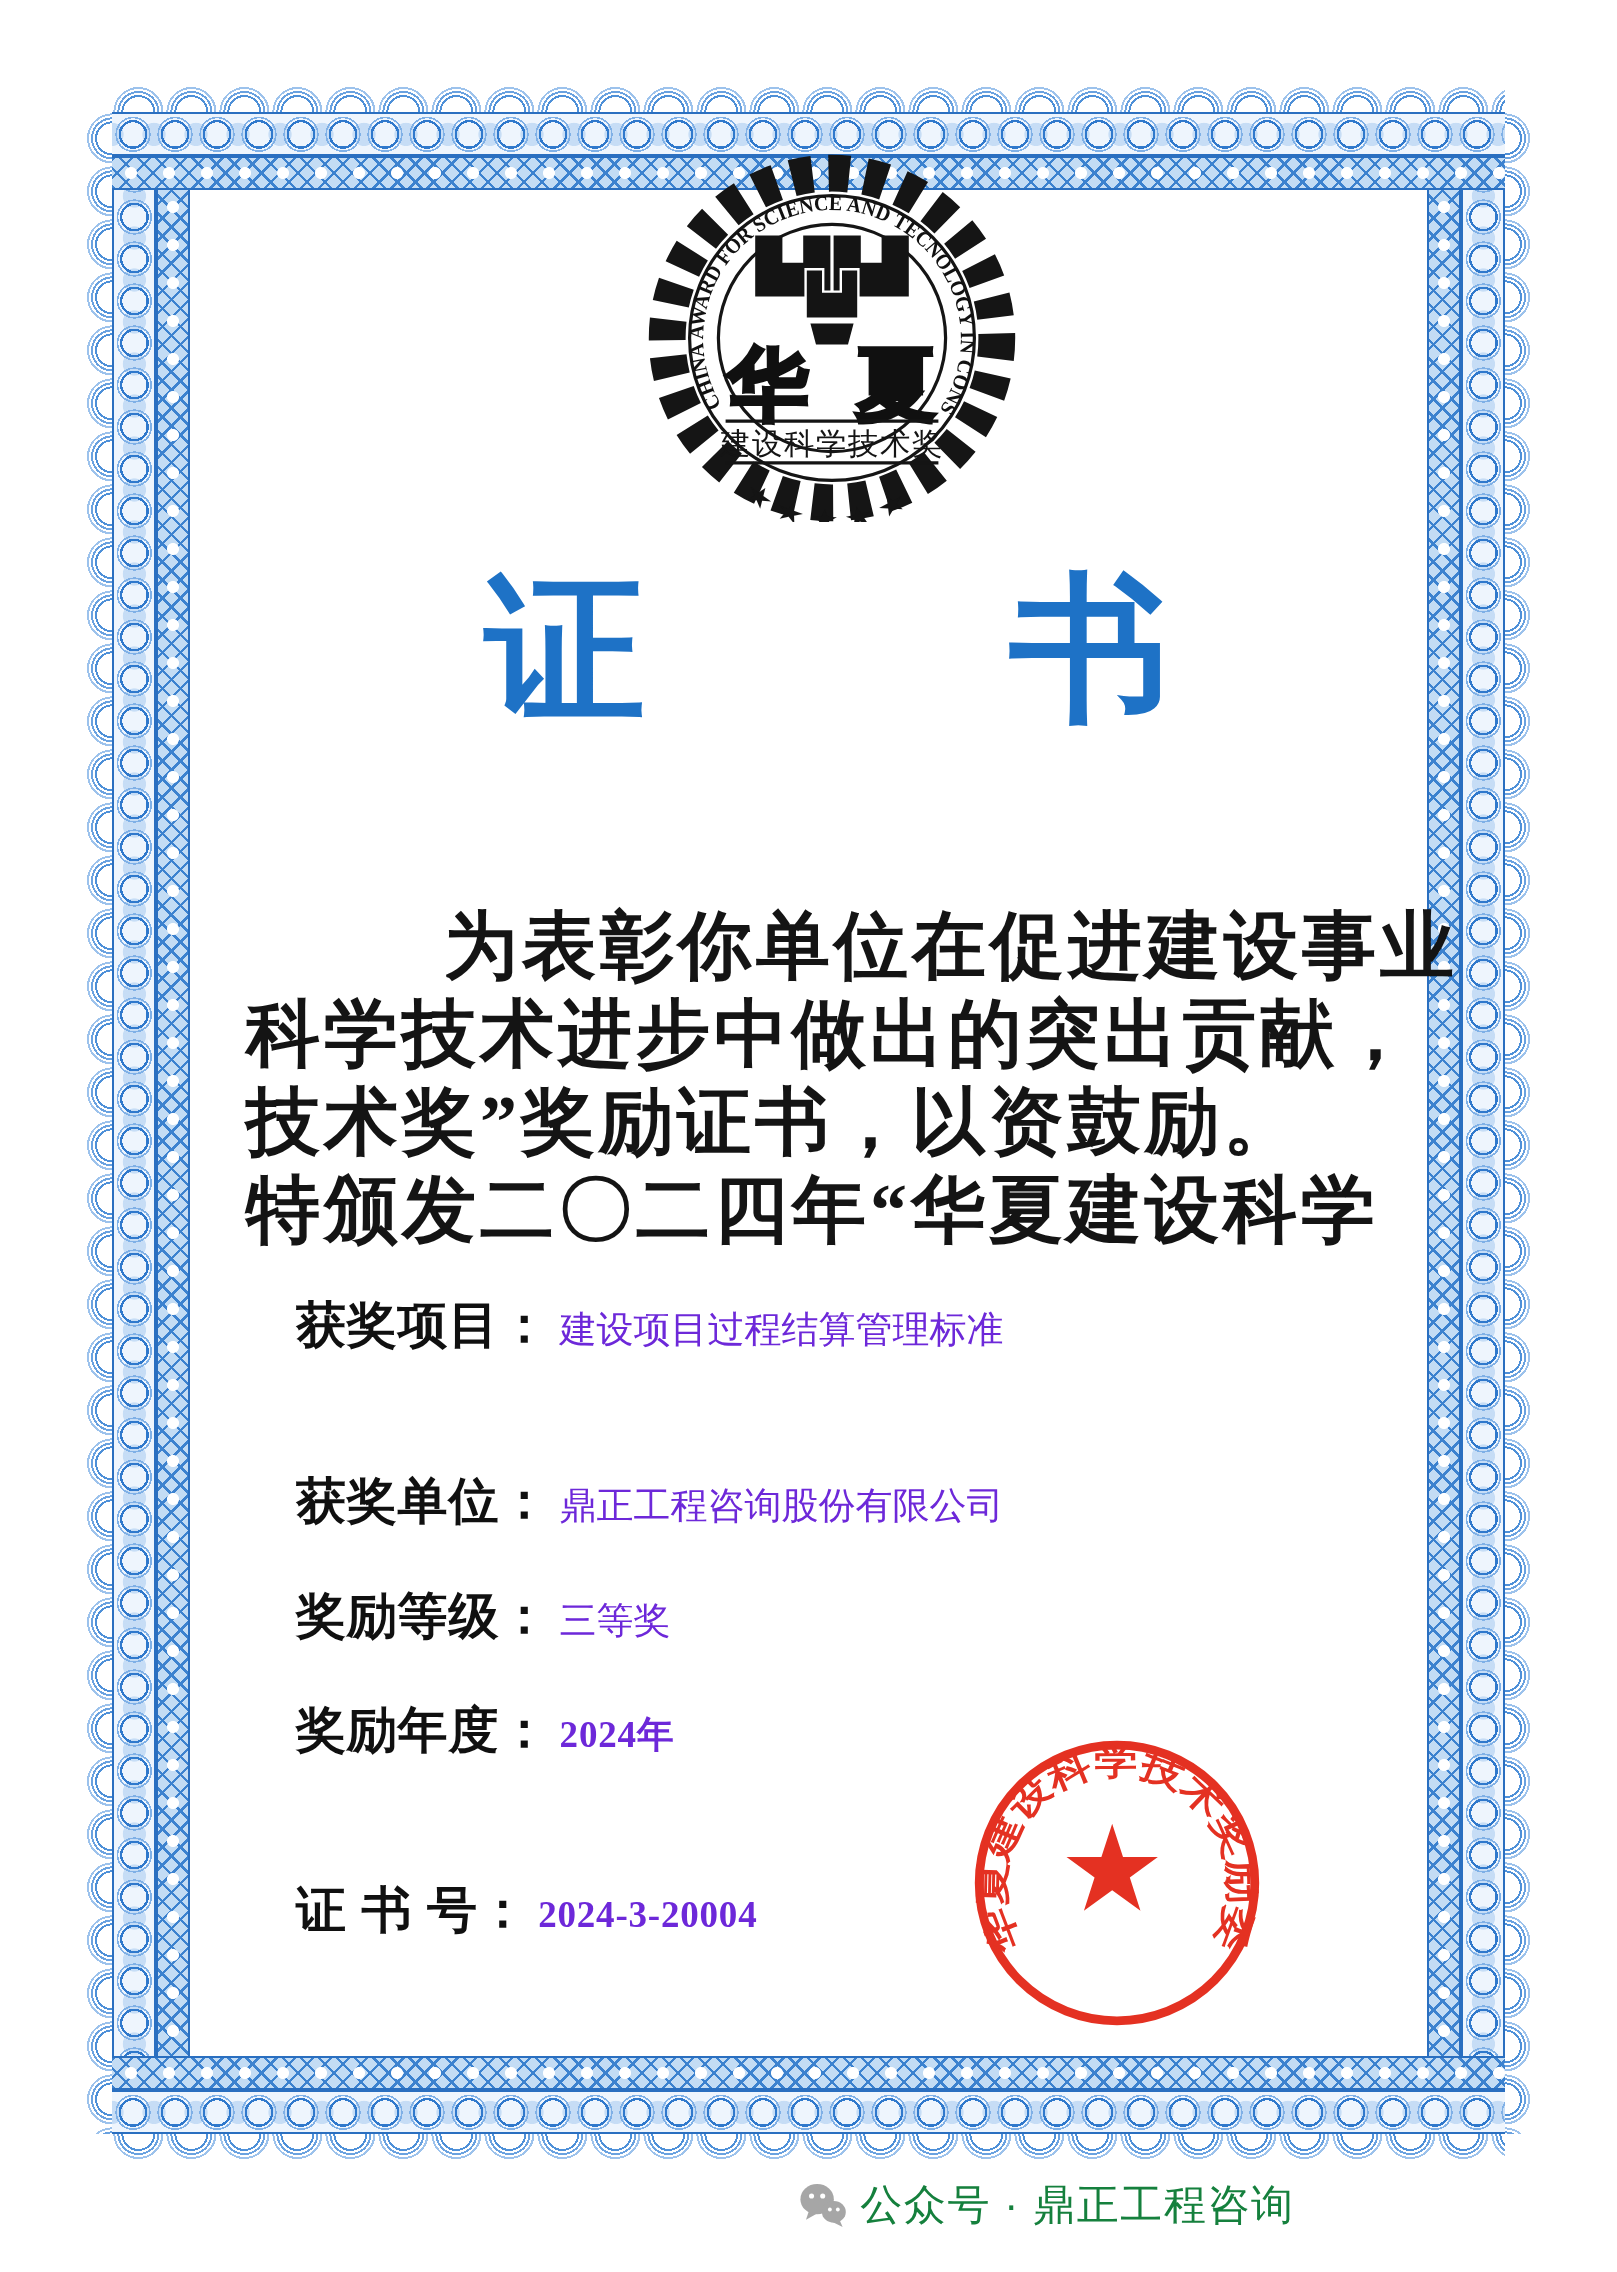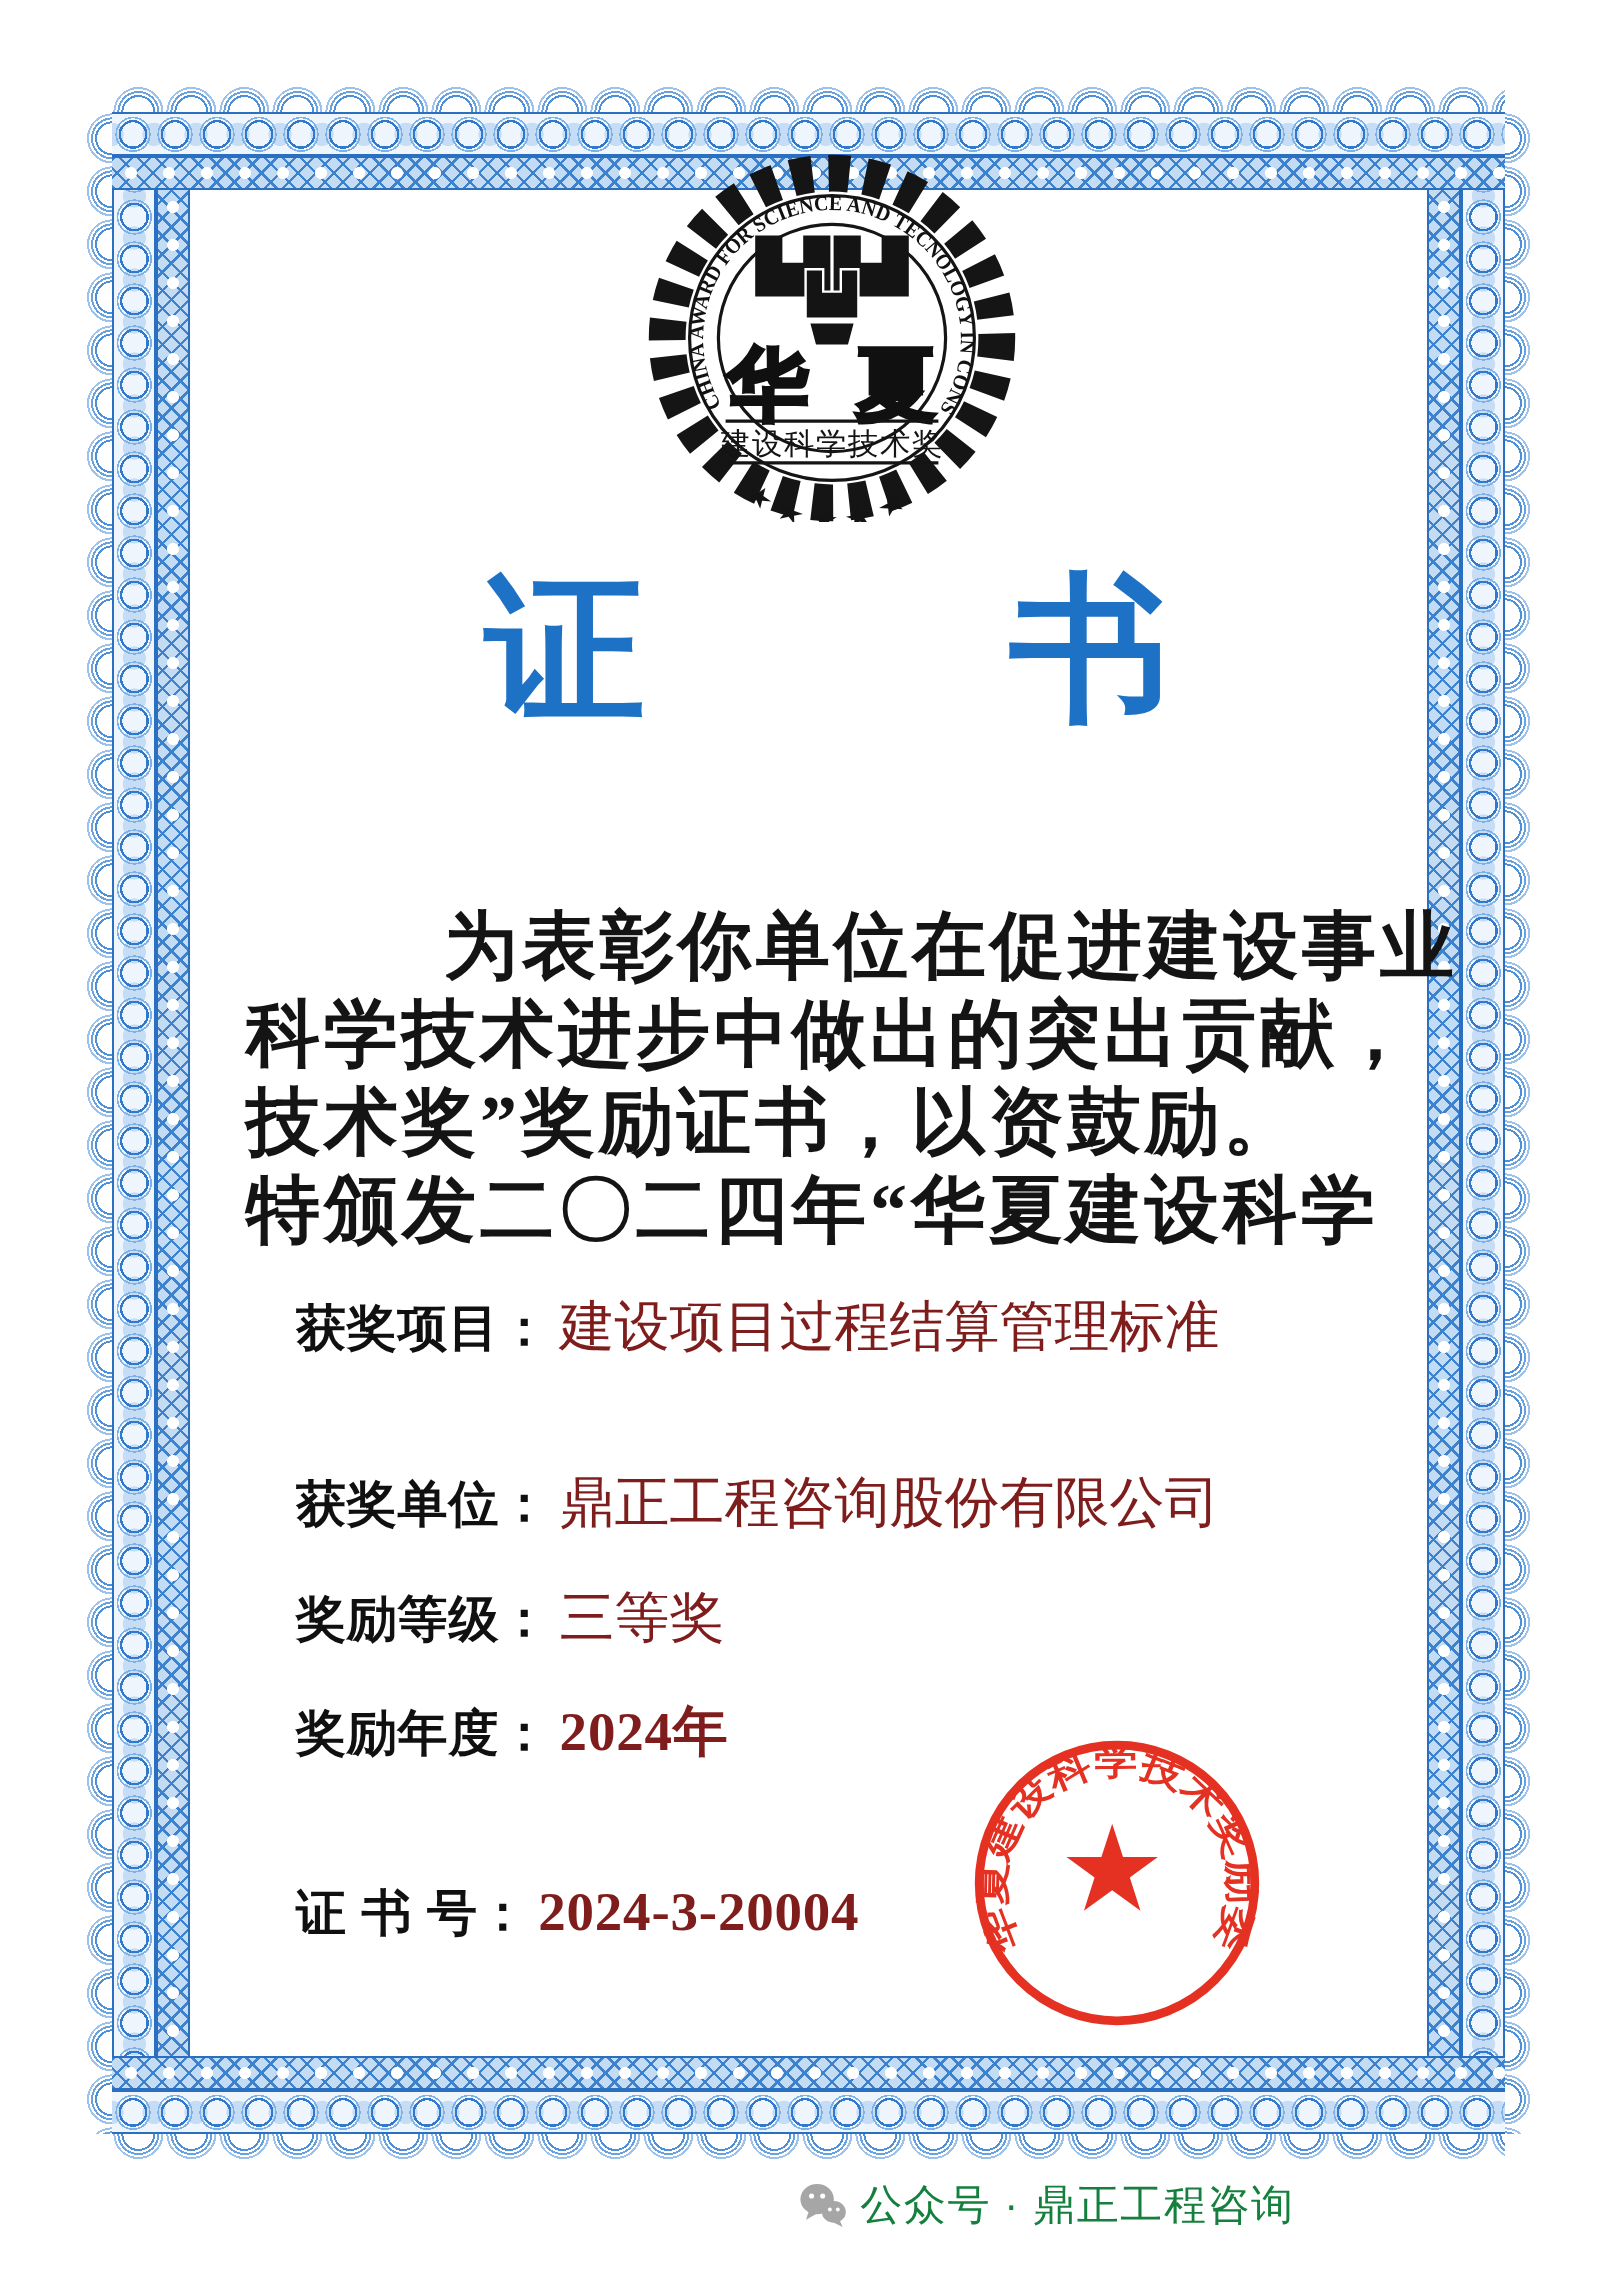--- a/index.html
+++ b/index.html
@@ -102,21 +102,21 @@
   .body-line { height:88px; }
   .indent { text-indent:198px; }
 
   
   .field-row { position:absolute; left:296px; display:flex; align-items:baseline; white-space:nowrap; }
   .f0 { top:1286px;margin-top:12px; } .f1 { top:1474px; } .f2 { top:1589px; } .f3 { top:1703px; } .f4 { top:1883px; }
   .field-label {
     font-family:"Liberation Sans", sans-serif; font-weight:bold;
     font-size:50px; letter-spacing:0.8px; color:#101010; line-height:1.1;
   }
-  .field-value { font-size:55px; margin-left:9.6px; color:#7f1d1d; line-height:1.05; }
+  .field-value { font-size:37px; margin-left:9.6px; color:#6d28d9; line-height:1.05; }
   .num-value { font-weight:bold; letter-spacing:0.8px; }
 
   
   .seal { position:absolute; left:968px; top:1734px; width:298px; height:298px; }
   .date-line {
     position:absolute; left:922px; top:1913px;
     font-size:61px; letter-spacing:-11.2px; color:#101010; white-space:nowrap;
   }
 
   

